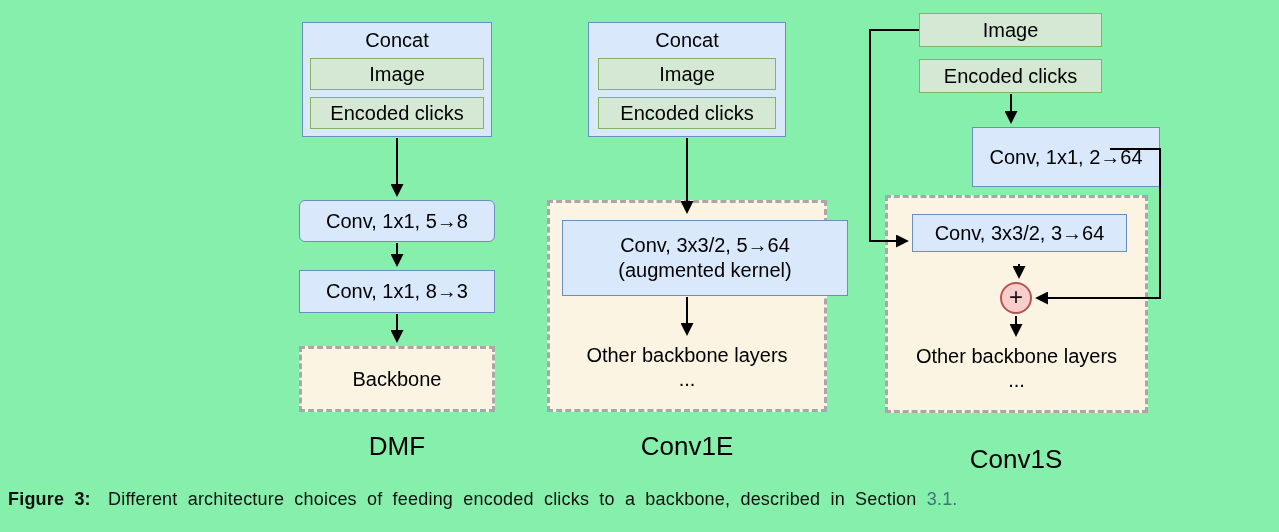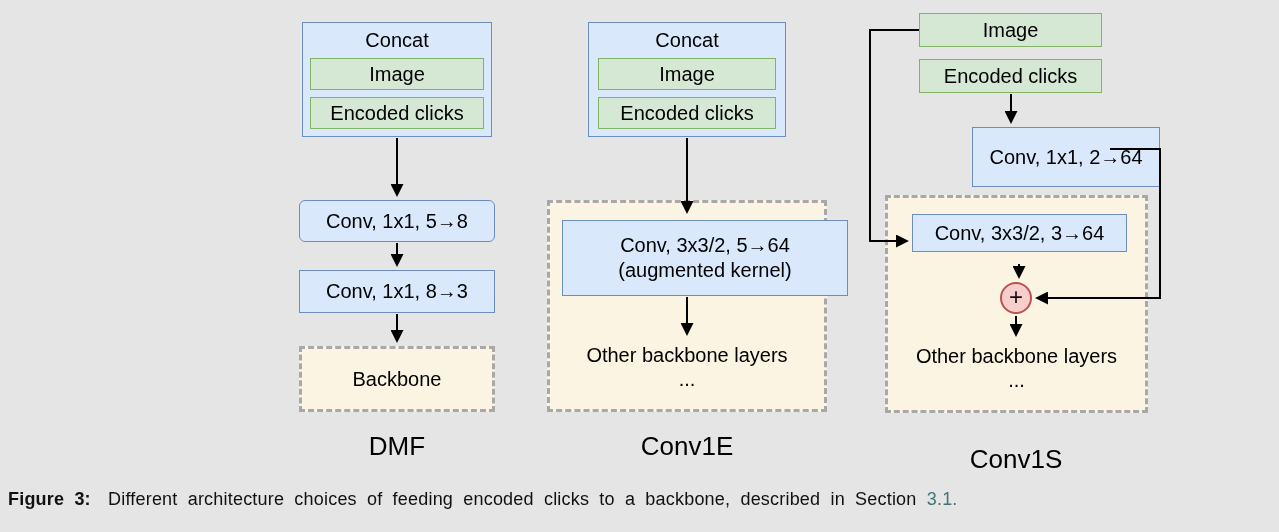--- a/index.html
+++ b/index.html
@@ -5,21 +5,21 @@
   html, body {
     margin: 0;
     padding: 0;
     background: #ffffff;
     font-family: "Liberation Sans", sans-serif;
   }
   .stage {
     position: relative;
     width: 1279px;
     height: 532px;
-    background: #e5e5e5;
+    background: #86efac;
     overflow: hidden;
   }
   .box {
     position: absolute;
     box-sizing: border-box;
     display: flex;
     align-items: center;
     justify-content: center;
     text-align: center;
     font-size: 20px;

